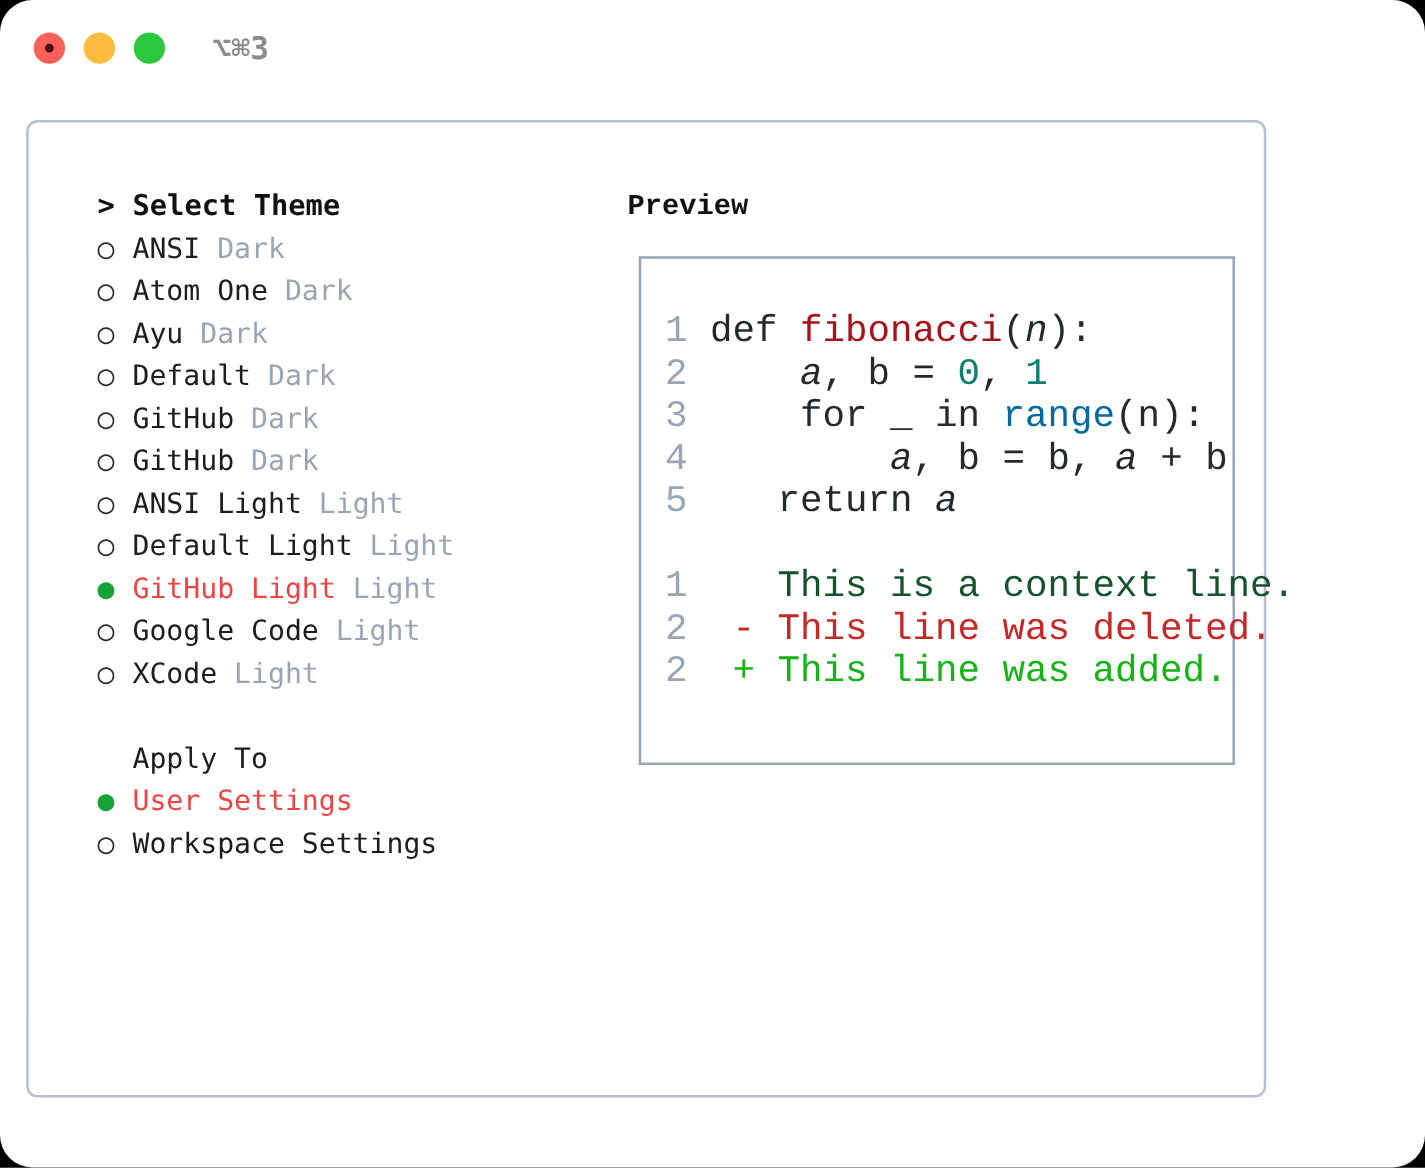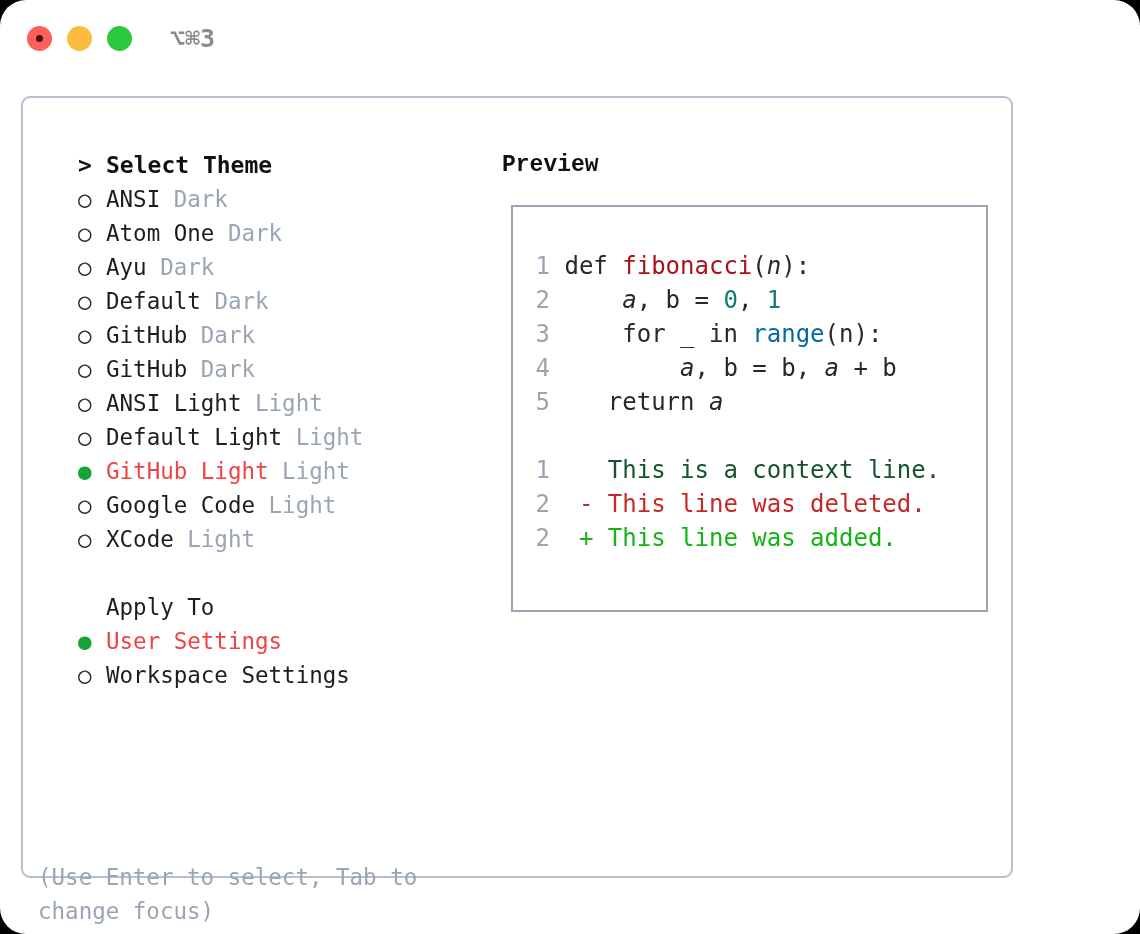--- a/index.html
+++ b/index.html
@@ -140,23 +140,24 @@
     width: 477px;
     height: 407px;
     box-sizing: border-box;
     border: 2px solid #9aa5b4;
     background: #ffffff;
   }
   #code {
     position: absolute;
     left: 13px;
     top: 42px;
-    font-size: 24px;
-    line-height: 34px;
-    white-space: pre;
+    font-size: 30px;
+    line-height: 34px;
+    white-space: pre;
+    font-family: Liberation Mono, monospace;
   }
   .cline { white-space: pre; }
   .gut {
     display: inline-block;
     width: 24px;
     text-align: right;
     color: #9aa5b4;
   }
   .kw   { color: #24292e; }
   .fn   { color: #a7131a; }
@@ -197,21 +198,20 @@
         <div class="row "><span class="bullet">○ </span><span class="label">Default Light </span><span class="tag">Light</span></div>
         <div class="row "><span class="bullet on">● </span><span class="label sel">GitHub Light </span><span class="tag">Light</span></div>
         <div class="row "><span class="bullet">○ </span><span class="label">Google Code </span><span class="tag">Light</span></div>
         <div class="row "><span class="bullet">○ </span><span class="label">XCode </span><span class="tag">Light</span></div>
         <div class="spacer"></div>
         <div class="row "><span class="bullet">  </span><span class="label">Apply To</span></div>
         <div class="row "><span class="bullet on">● </span><span class="label sel">User Settings</span></div>
         <div class="row "><span class="bullet">○ </span><span class="label">Workspace Settings</span></div>
       </div>
 
-    <div id="hint">(Use Enter to select, Tab to change focus)</div>
 
     <div id="right-pane">
       <div id="preview-title">Preview</div>
       <div id="preview-box">
         <div id="code"><div class="cline"><span class="gut">1</span><span class="plain"> </span><span class="kw">def </span><span class="fn">fibonacci</span><span class="plain">(</span><span class="var">n</span><span class="plain">):</span></div><div class="cline"><span class="gut">2</span><span class="plain"> </span><span class="plain">    </span><span class="var">a</span><span class="plain">, </span><span class="plain">b</span><span class="plain"> = </span><span class="num">0</span><span class="plain">, </span><span class="num">1</span></div><div class="cline"><span class="gut">3</span><span class="plain"> </span><span class="kw">    for _ in </span><span class="call">range</span><span class="plain">(</span><span class="plain">n</span><span class="plain">):</span></div><div class="cline"><span class="gut">4</span><span class="plain"> </span><span class="plain">        </span><span class="var">a</span><span class="plain">, b = b, </span><span class="var">a</span><span class="plain"> + b</span></div><div class="cline"><span class="gut">5</span><span class="plain"> </span><span class="kw">   return </span><span class="var">a</span></div><div class="blank"></div><div class="cline"><span class="gut">1</span><span class="ctx">    </span><span class="ctx">This is a context line.</span></div><div class="cline"><span class="gut">2</span><span class="del">  - </span><span class="del">This line was deleted.</span></div><div class="cline"><span class="gut">2</span><span class="add">  + </span><span class="add">This line was added.</span></div></div>
       </div>
     </div>
 
   </div>
 </div>

